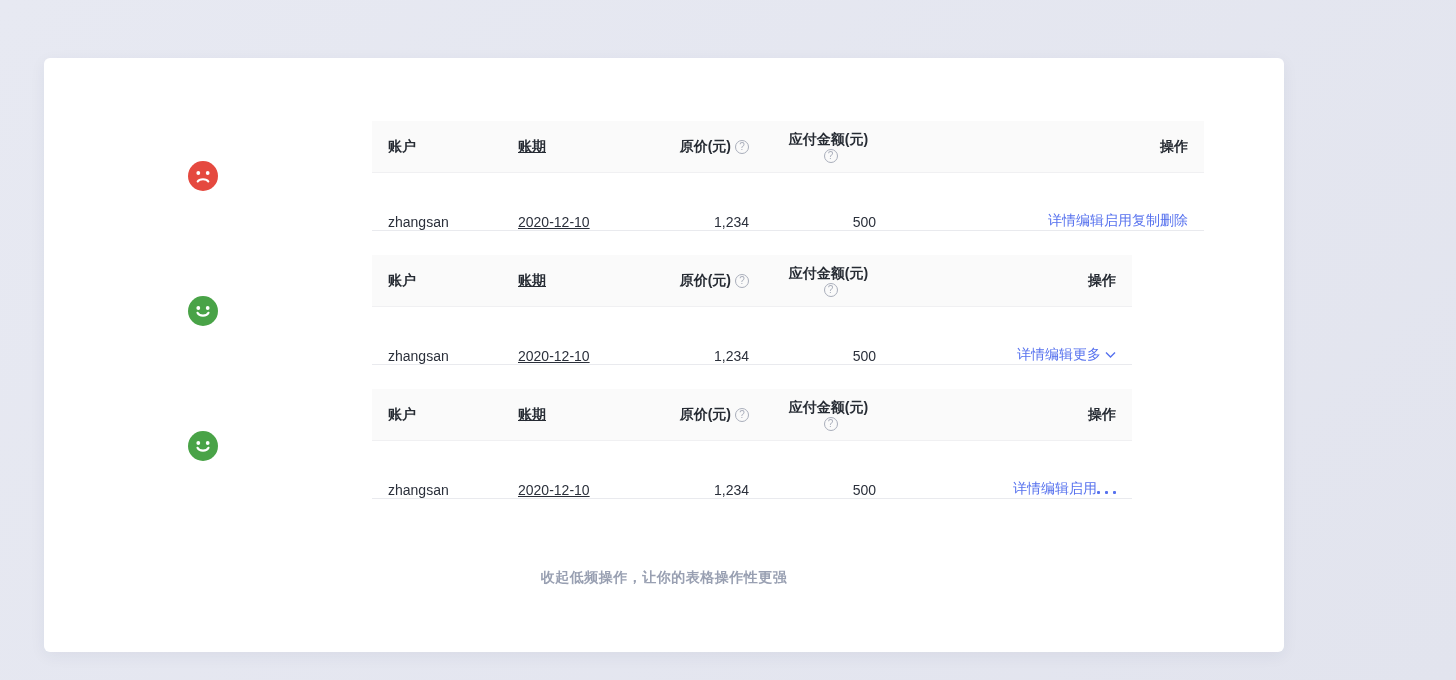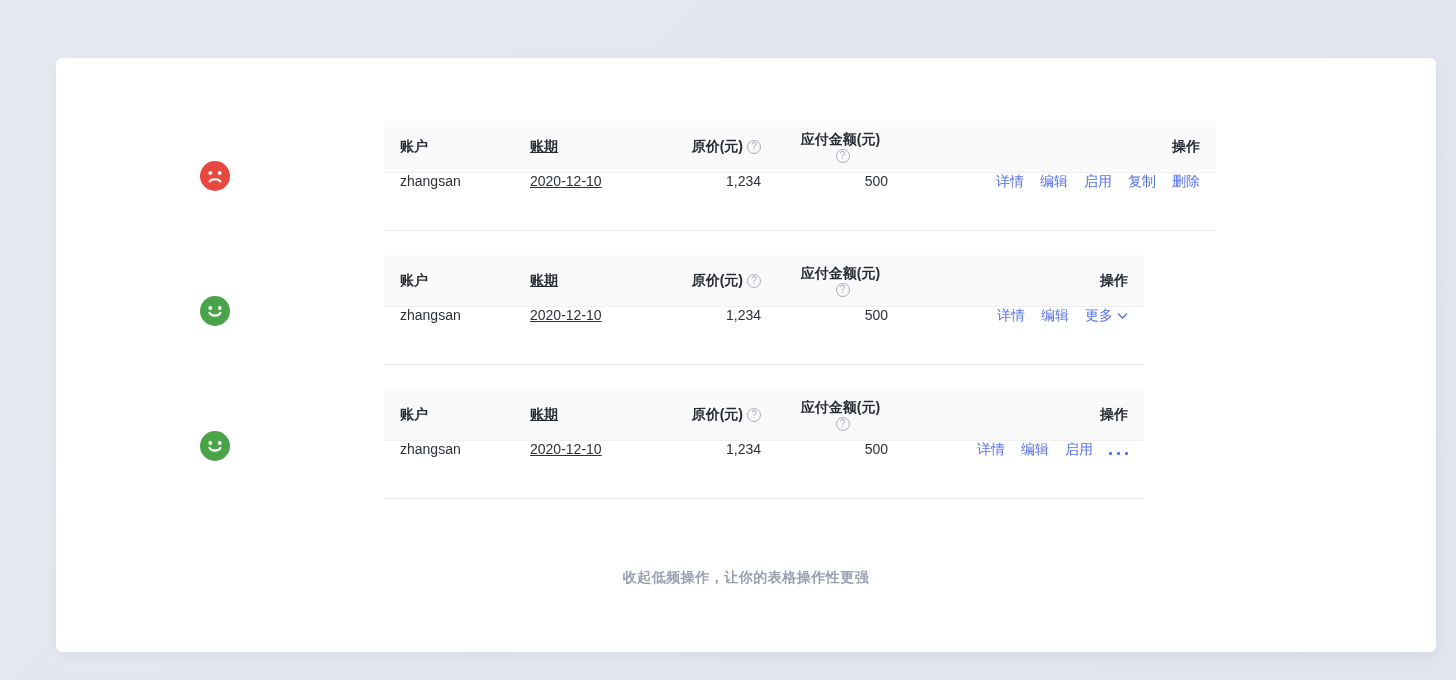--- a/index.html
+++ b/index.html
@@ -5,60 +5,60 @@
   * { margin:0; padding:0; box-sizing:border-box; }
   html,body { width:1456px; height:680px; }
   body {
     font-family:"Liberation Sans","DejaVu Sans",sans-serif;
     background:#e4e6ef;
     position:relative;
     overflow:hidden;
   }
   .page { position:absolute; inset:0; background:linear-gradient(135deg,#e7e9f2 0%,#e2e4ee 100%); }
   .card {
-    position:absolute; left:56px; top:58px; width:1380px; height:594px;
+    position:absolute; left:44px; top:58px; width:1240px; height:594px;
     background:#ffffff; border-radius:6px;
     box-shadow:0 4px 16px rgba(40,50,90,0.06);
   }
   .example { position:absolute; left:0; width:100%; }
   .face { position:absolute; left:144px; width:30px; height:30px; display:block; }
   .face svg { display:block; }
 
   .demo-table { position:absolute; left:328px; top:0; font-size:14px; }
   .demo-table.w-wide  { width:832px; }
   .demo-table.w-narrow{ width:760px; }
 
   .thead {
     display:flex; align-items:center; height:52px;
     background:#fafafa; border-bottom:1px solid #f0f0f2;
     color:#262b33; font-weight:bold;
   }
   .trow {
-    display:flex; align-items:flex-start; height:58px;
+    display:flex; align-items:flex-end; height:58px;
     background:#ffffff; border-bottom:1px solid #e9eaee;
     color:#2b303b;
   }
   .cell { padding:0 16px; }
   .c-account { width:130px; }
   .c-period  { width:140px;text-decoration:underline; }
   .c-price   { width:123px; text-align:right; }
   .c-amount  { width:127px; text-align:right;flex-direction:column; }
   .c-actions { flex:1; text-align:right; }
   .h-flex { display:flex; align-items:center; justify-content:flex-end; }
 
   .help-icon {
     display:inline-flex; align-items:center; justify-content:center;
     width:14px; height:14px; margin-left:4px;
     border:1px solid #a9aebb; border-radius:50%;
     color:#a9aebb; font-size:10px; font-weight:normal; line-height:1;
     cursor:pointer; flex:0 0 auto;
   }
   .help-icon i { font-style:normal; transform:translateY(-0.5px); }
 
-  .actions-wrap { display:inline-flex; align-items:center; gap:16px; }
+  .actions-wrap { display:inline-flex; align-items:center; }
   a.act {
     color:#5671ee; text-decoration:none; cursor:pointer; white-space:nowrap;
     display:inline-flex; align-items:center;
   }
   .chev { display:inline-block; margin-left:4px; line-height:0; }
   .dots { display:inline-flex; align-items:center; gap:5px; cursor:pointer; padding-top:6px; }
   .dots i { width:3px; height:3px; background:#5671ee; border-radius:1px; display:block; }
 
   .caption {
     position:absolute; top:511px; left:0; width:100%;

